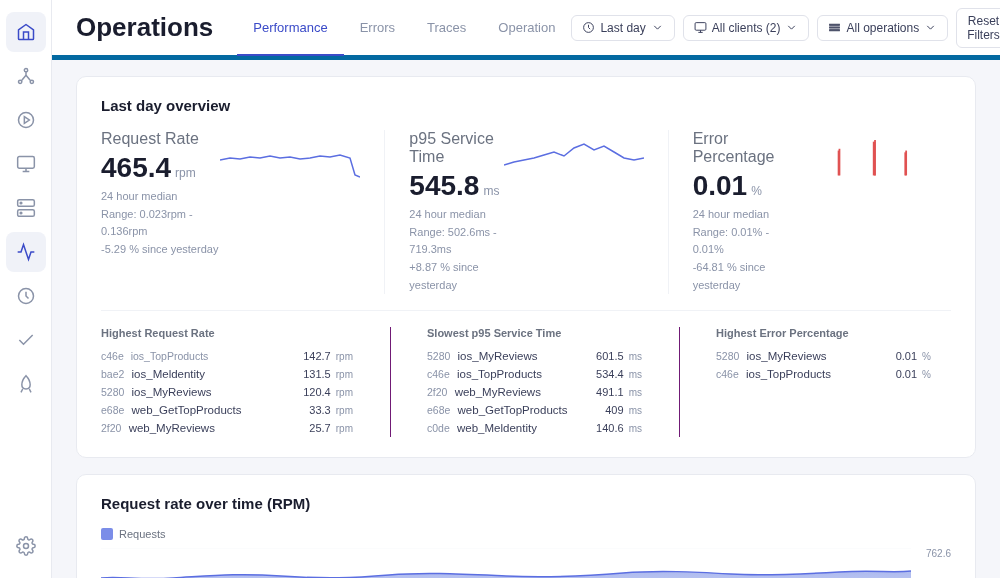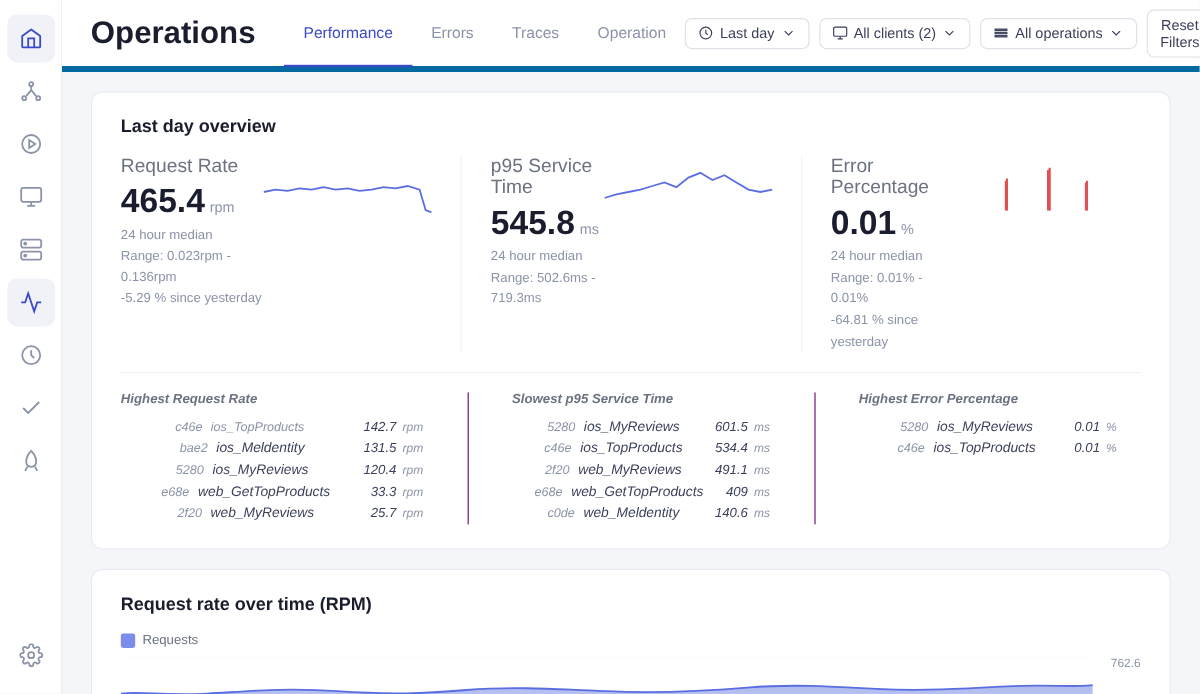--- a/index.html
+++ b/index.html
@@ -182,21 +182,20 @@
       width: 140px;
       height: 50px;
       flex-shrink: 0;
     }
 
     
     .tables-grid {
       display: grid;
       grid-template-columns: 1fr 1fr 1fr;
       gap: 17px;
-      font-style: italic;
     }
     .table-section {
       padding-right: 20px;
     }
     .table-section + .table-section {
       padding-left: 36px;
       border-left: 1px solid #701a75;
     }
     .table-section-title {
       font-size: 11px;
@@ -207,21 +206,20 @@
     .table-row-item {
       display: flex;
       justify-content: space-between;
       align-items: center;
       padding: 3px 0;
       font-size: 11.5px;
     }
     .table-row-item .name {
       color: #3a3f5a;
       flex: 1;
-      text-align: center;
     }
     .table-row-item .name span {
       color: #8a93a8;
       font-size: 10.5px;
       margin-right: 4px;
     }
     .table-row-item .value {
       color: #3a3f5a;
       font-size: 11px;
       text-align: right;
@@ -420,20 +418,21 @@
         <div class="metric-section">
           <div class="metric-with-spark">
             <div>
               <div class="metric-label">p95 Service Time</div>
               <div class="metric-value-row">
                 <span class="metric-value">545.8</span>
                 <span class="metric-unit">ms</span>
               </div>
               <div class="metric-sub">24 hour median</div>
               <div class="metric-sub">Range: 502.6ms - 719.3ms</div>
+              <div class="metric-sub">+8.87 % since yesterday</div>
             </div>
             <svg class="spark-area" viewBox="0 0 140 50">
               <polyline fill="none" stroke="#5b6ee1" stroke-width="1.5" points="0,35 10,32 20,30 30,28 40,25 50,22 60,26 70,18 80,14 90,20 100,16 110,22 120,28 130,30 140,28"></polyline>
             </svg>
           </div>
         </div>
 
         <div class="metric-section">
           <div class="metric-with-spark">
             <div>

